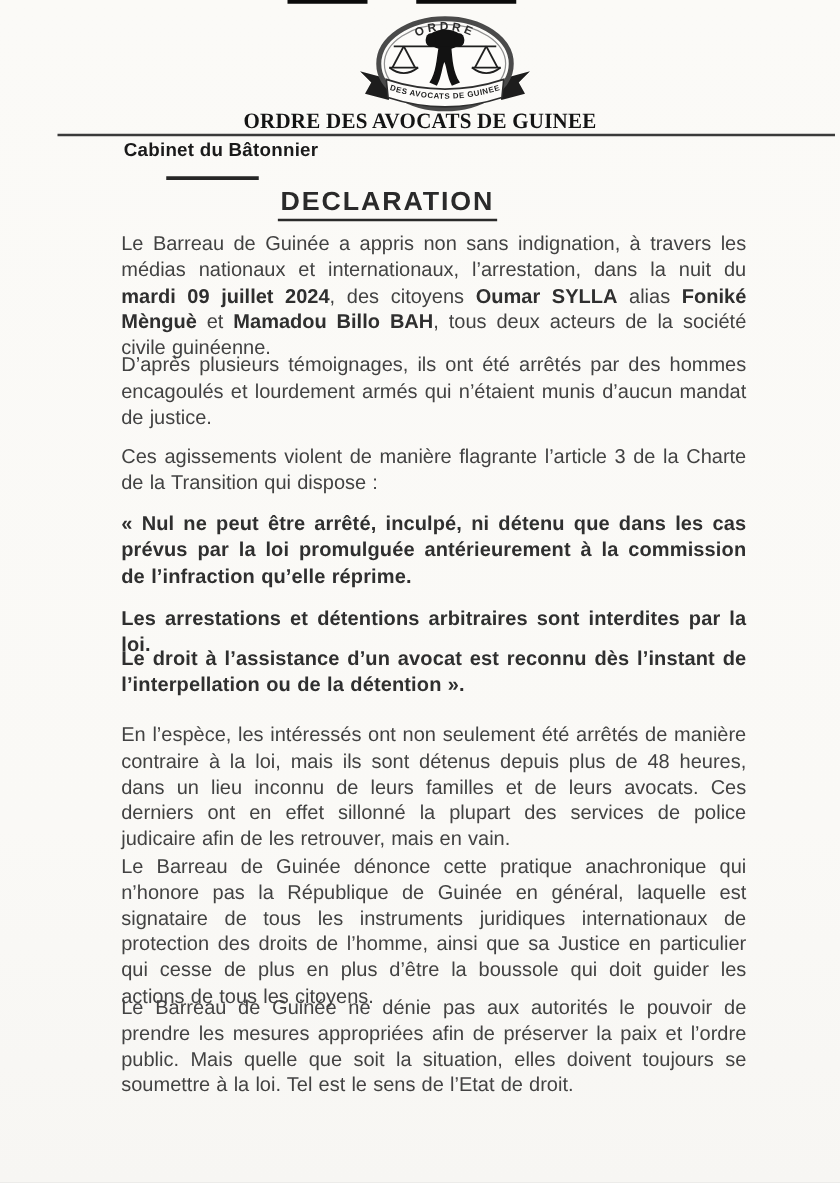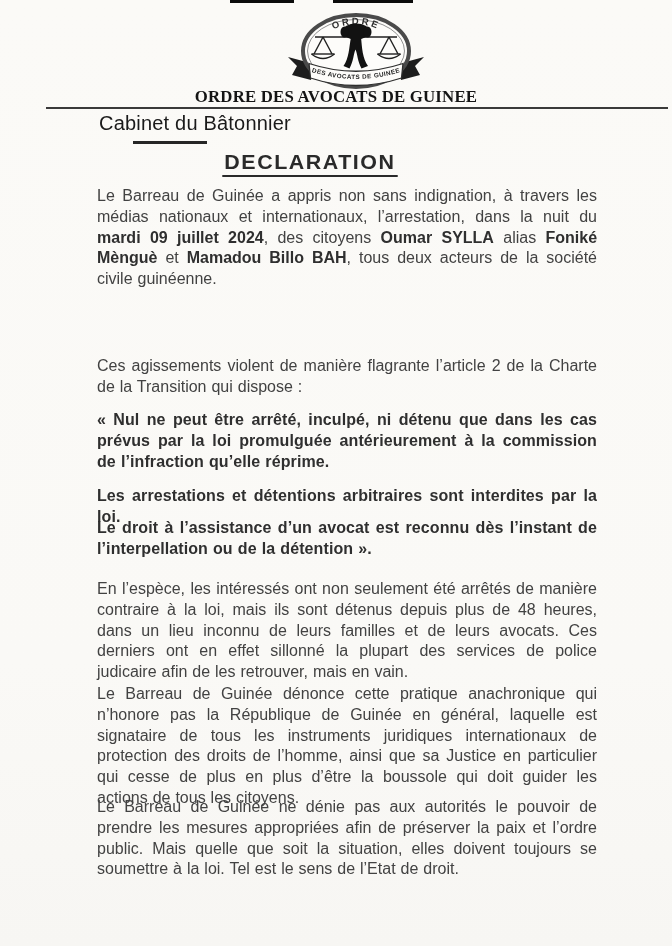--- a/index.html
+++ b/index.html
@@ -23,21 +23,21 @@
     font-family:"Liberation Serif", serif;
     font-weight:700;
     font-size:17.5px;
     letter-spacing:.2px;
     color:#141414;
     transform:scaleX(.96);
   }
   .top-rule{position:absolute;left:46px;top:107px;width:622px;height:2px;background:#3a3a3a;}
   .cabinet{
     position:absolute;left:99px;top:112px;
-    font-weight:400;font-size:20px;color:#1a1a1a;letter-spacing:.2px;
+    font-weight:700;font-size:15px;color:#1a1a1a;letter-spacing:.2px;
   }
   .cabinet-underline{position:absolute;left:133px;top:141px;width:74px;height:3px;background:#262626;}
   .doc-title{
     position:absolute;left:0;top:150px;width:620px;text-align:center;
     font-weight:700;font-size:21px;letter-spacing:1.5px;color:#2a2a2a;
   }
   .doc-title span{
     display:inline-block;
     border-bottom:2.5px solid #2a2a2a;
     padding:0 2px 1px 2px;
@@ -113,22 +113,23 @@
   <div class="top-rule"></div>
   <div class="cabinet">Cabinet du Bâtonnier</div>
   <div class="cabinet-underline"></div>
 
   <div class="doc-title">
     <span>DECLARATION</span>
   </div>
 
   <p class="para" style="top:186px"><span>Le Barreau de Guinée a appris non sans indignation, à travers les médias nationaux et internationaux, l’arrestation, dans la nuit du </span><b>mardi 09 juillet 2024</b><span>, des citoyens </span><b>Oumar SYLLA</b><span> alias </span><b>Foniké Mènguè</b><span> et </span><b>Mamadou Billo BAH</b><span>, tous deux acteurs de la société civile guinéenne.</span></p>
 
+  <p class="para" style="top:283px"><span>D’après plusieurs témoignages, ils ont été arrêtés par des hommes encagoulés et lourdement armés qui n’étaient munis d’aucun mandat de justice.</span></p>
 
-  <p class="para" style="top:356px"><span>Ces agissements violent de manière flagrante l’article 2 de la Charte de la Transition qui dispose :</span></p>
+  <p class="para" style="top:356px"><span>Ces agissements violent de manière flagrante l’article 3 de la Charte de la Transition qui dispose :</span></p>
 
   <p class="para bold" style="top:486px"><span>Les arrestations et détentions arbitraires sont interdites par la loi.</span></p>
 
   <p class="para bold" style="top:410px"><span>« Nul ne peut être arrêté, inculpé, ni détenu que dans les cas prévus par la loi promulguée antérieurement à la commission de l’infraction qu’elle réprime.</span></p>
 
   <p class="para bold" style="top:518px"><span>Le droit à l’assistance d’un avocat est reconnu dès l’instant de l’interpellation ou de la détention ».</span></p>
 
   <p class="para" style="top:579px"><span>En l’espèce, les intéressés ont non seulement été arrêtés de manière contraire à la loi, mais ils sont détenus depuis plus de 48 heures, dans un lieu inconnu de leurs familles et de leurs avocats. Ces derniers ont en effet sillonné la plupart des services de police judicaire afin de les retrouver, mais en vain.</span></p>
 
   <p class="para" style="top:684px"><span>Le Barreau de Guinée dénonce cette pratique anachronique qui n’honore pas la République de Guinée en général, laquelle est signataire de tous les instruments juridiques internationaux de protection des droits de l’homme, ainsi que sa Justice en particulier qui cesse de plus en plus d’être la boussole qui doit guider les actions de tous les citoyens.</span></p>

